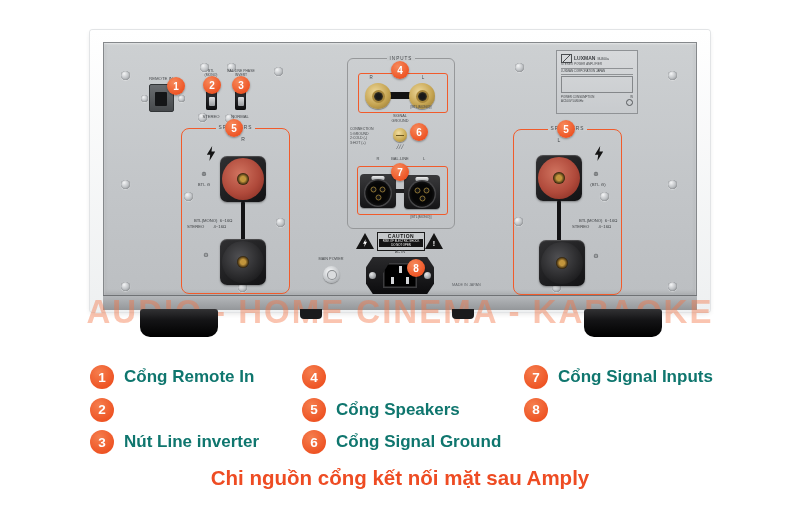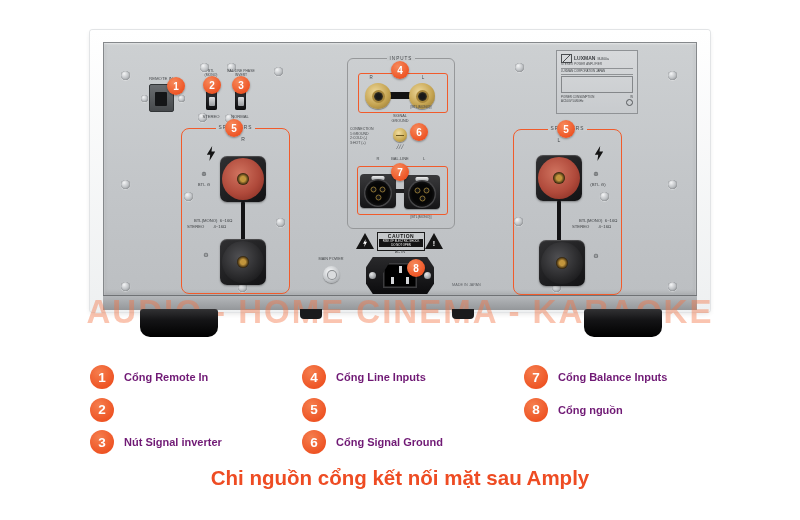--- a/index.html
+++ b/index.html
@@ -107,21 +107,21 @@
   .wm-main{position:absolute;left:0;right:0;top:104px;z-index:5;text-align:center;white-space:nowrap;
     font-size:148px;font-weight:bold;color:rgba(238,88,36,.10);pointer-events:none;}
   .wm-tag{position:absolute;left:0;right:0;top:293px;z-index:3;text-align:center;white-space:nowrap;
     font-size:33px;font-weight:bold;letter-spacing:2px;color:rgba(243,115,66,.42);pointer-events:none;}
   
   .legend-col{position:absolute;top:365px;}
   .li{display:flex;align-items:center;gap:10px;height:24px;margin-bottom:8.5px;}
   .lb{width:24px;height:24px;border-radius:50%;flex:0 0 auto;
     background:radial-gradient(circle at 38% 30%,#f57e4e,#ee5424 72%);
     color:#fff;font-size:13.5px;font-weight:bold;display:flex;align-items:center;justify-content:center;}
-  .lt{font-size:11px;font-weight:bold;color:#701a75;}
+  .lt{font-size:17px;font-weight:bold;color:#0f766e;}
   .caption{position:absolute;left:0;right:0;top:466px;text-align:center;
     font-size:20.5px;font-weight:bold;color:#ee4c23;}
 </style>
 </head>
 <body>
 
 <div id="stage">
 
   <div class="amp-frame">
     <div class="panel"></div>
@@ -330,41 +330,40 @@
   <div class="legend-col" style="left:90px">
     <div class="li">
         <span class="lb">1</span>
         <span class="lt">Cổng Remote In</span>
       </div>
     <div class="li">
         <span class="lb">2</span>
       </div>
     <div class="li">
         <span class="lb">3</span>
-        <span class="lt">Nút Signal inverter</span>
+        <span class="lt">Nút Line inverter</span>
       </div>
   </div>
   <div class="legend-col" style="left:302px">
     <div class="li">
         <span class="lb">4</span>
-        <span class="lt">Cổng Line Inputs</span>
       </div>
     <div class="li">
         <span class="lb">5</span>
+        <span class="lt">Cổng Speakers</span>
       </div>
     <div class="li">
         <span class="lb">6</span>
         <span class="lt">Cổng Signal Ground</span>
       </div>
   </div>
   <div class="legend-col" style="left:524px">
     <div class="li">
         <span class="lb">7</span>
-        <span class="lt">Cổng Balance Inputs</span>
+        <span class="lt">Cổng Signal Inputs</span>
       </div>
     <div class="li">
         <span class="lb">8</span>
-        <span class="lt">Cổng nguồn</span>
       </div>
   </div>
 
   <div class="caption">Chi nguồn cổng kết nối mặt sau Amply</div>
 </div>
 
 </body></html>

